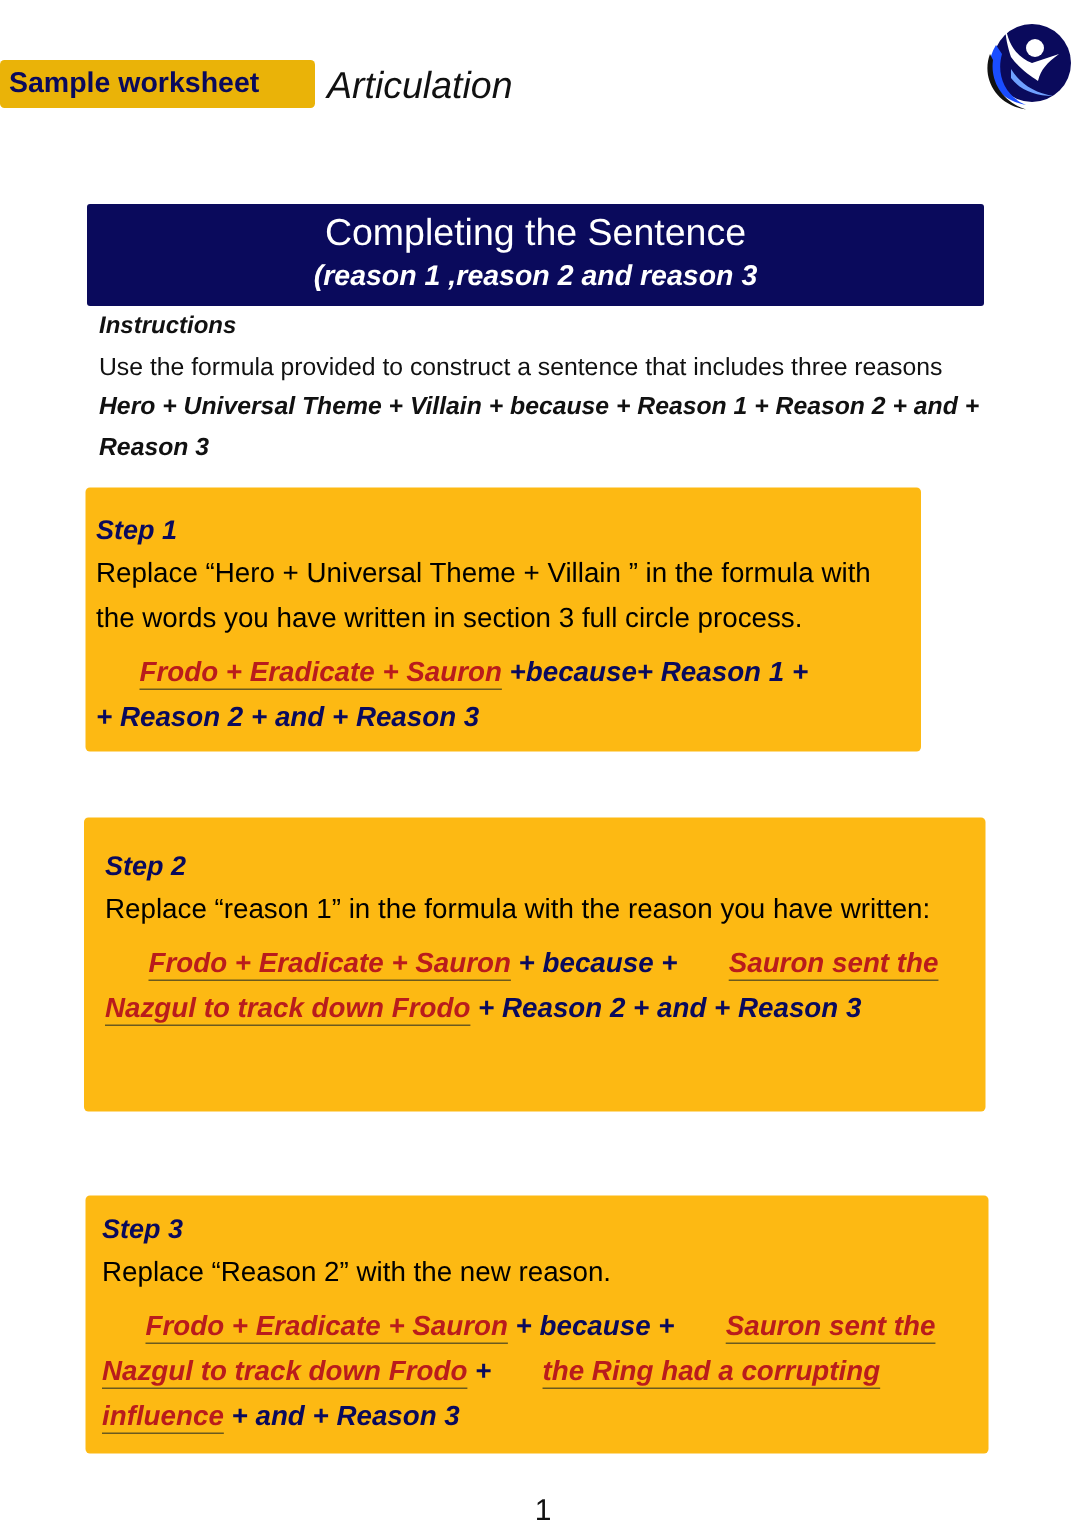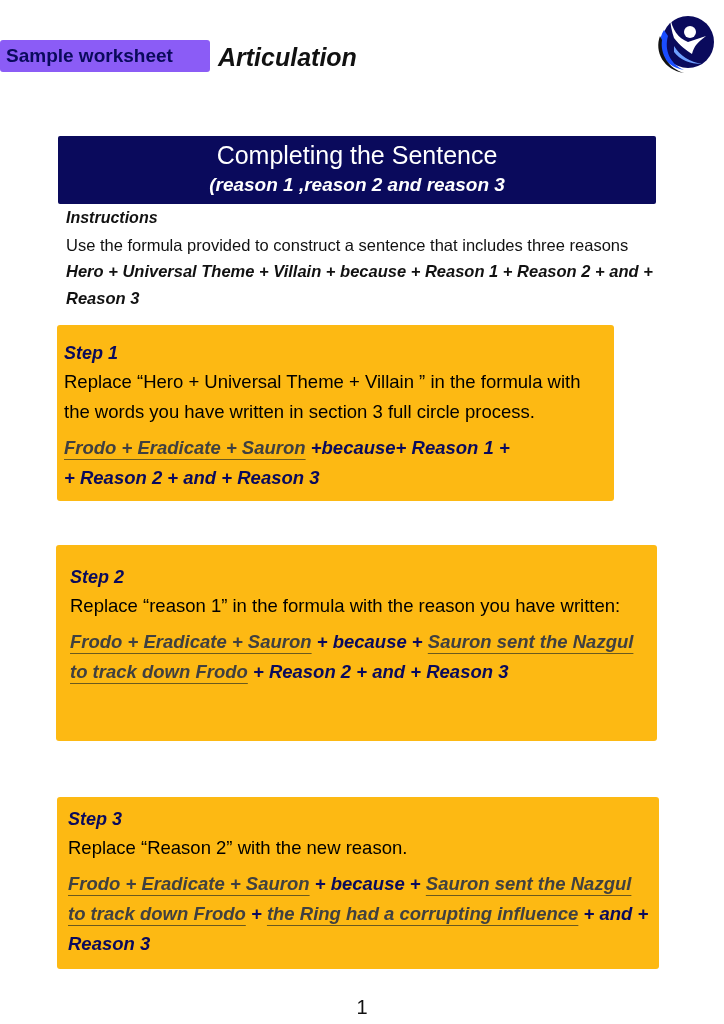--- a/index.html
+++ b/index.html
@@ -1,35 +1,35 @@
 <!DOCTYPE html>
 <html><head>
 <meta charset="utf-8">
 <style>
   html, body { margin: 0; padding: 0; background: #ffffff; }
   body { width: 724px; height: 1024px; position: relative; overflow: hidden;
          font-family: "Liberation Sans", "DejaVu Sans", sans-serif; color: #111; }
   .tag { position: absolute; left: 0; top: 40px; width: 210px; height: 32px;
-         background: #8b5cf6; border-radius: 3px; color: #0a0a5c; font-weight: bold;
+         background: #eab308; border-radius: 3px; color: #0a0a5c; font-weight: bold;
          font-size: 19px; line-height: 32px; padding-left: 6px; box-sizing: border-box; }
-  .subject { position: absolute; left: 218px; top: 40px; font-size: 25px; font-weight: bold;
+  .subject { position: absolute; left: 218px; top: 40px; font-size: 25px; font-weight: normal;
              font-style: italic; line-height: 34px; color: #111; }
   .logo { position: absolute; left: 650px; top: 10px; width: 66px; height: 66px; }
   .banner { position: absolute; left: 58px; top: 96px; width: 598px; height: 68px;
             background: #0a0a5c; border-radius: 2px; color: #fff; text-align: center; margin-top: 40px; }
   .banner .t1 { font-size: 25px; line-height: 34px; margin-top: 2px; font-weight: normal; }
   .banner .t2 { font-size: 19px; line-height: 26px; font-weight: bold; font-style: italic; text-align: center; }
   .instr { position: absolute; left: 66px; top: 188px; width: 600px; font-size: 16.5px; line-height: 26.5px; }
   .instr .h { font-weight: bold; font-style: italic; font-size: 16px; margin-top: 17px; }
   .bi { font-weight: bold; font-style: italic; }
   .card { position: absolute; background: #fdb913; border-radius: 3px; box-sizing: border-box; }
   .card .step { font-weight: bold; font-style: italic; color: #0a0a5c; font-size: 18px; line-height: 28px; }
   .card .desc { font-size: 18.5px; line-height: 30px; color: #000000; }
   .card .formula { font-size: 18.5px; line-height: 30px; font-weight: bold; font-style: italic; color: #0a0a5c; margin-top: 6px; }
-  .blue { color: #404040; }
+  .blue { color: #b91c1c; margin-left: 29px; }
   .ul { text-decoration: underline; text-decoration-color: #6b5a1e; text-underline-offset: 5px; }
   .pagenum { position: absolute; left: 0; width: 724px; top: 996px; text-align: center; font-size: 20px; color: #111; }
 </style>
 </head>
 <body>
 
 <div class="tag">Sample worksheet</div>
 <div class="subject">Articulation</div>
 
 <svg class="logo" viewBox="0 0 66 66">

